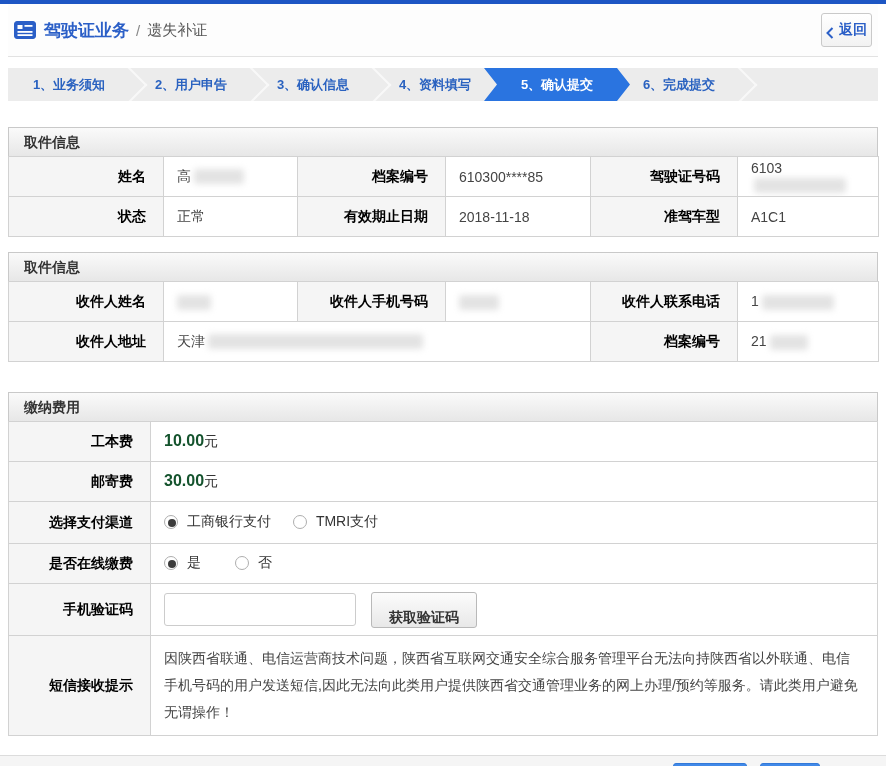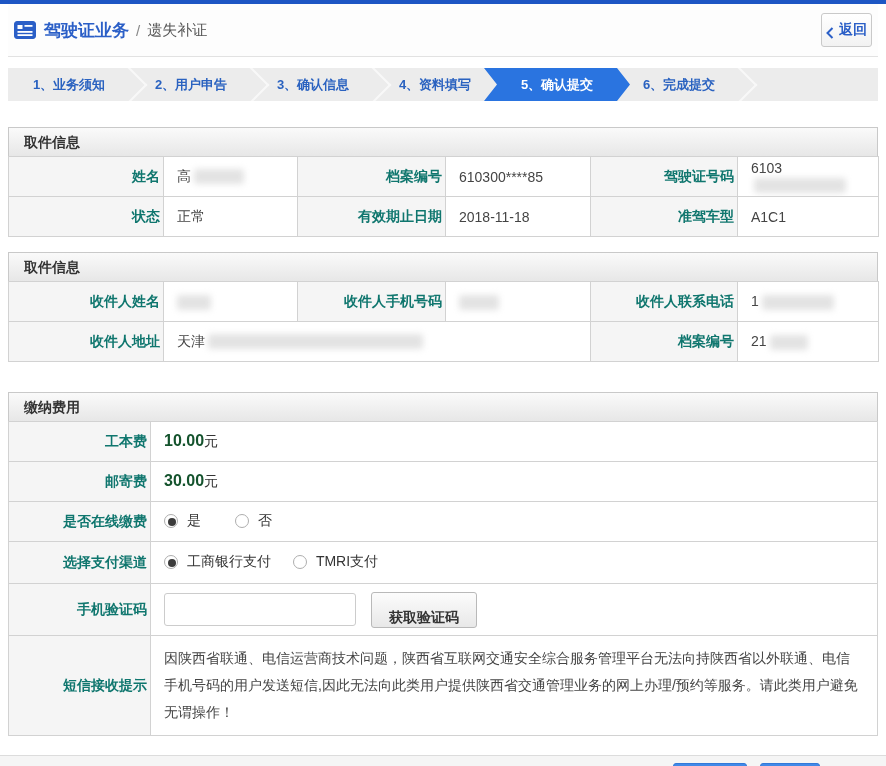--- a/index.html
+++ b/index.html
@@ -60,22 +60,22 @@
     padding:7px 15px; font-weight:bold; font-size:14px; color:#333;
     height:29px; line-height:15px;
   }
   .sec1 { margin-top:26px; }
   .sec2 { margin-top:15px; }
   .sec3 { margin-top:30px; }
 
   table { width:100%; border-collapse:collapse; table-layout:fixed; }
   td { border:1px solid #d2d2d2; height:40px; font-size:14px; overflow:hidden; }
   td.lbl {
-    background:#f5f5f5; text-align:right; padding-right:3px;
-    font-weight:bold; color:#0f766e; white-space:nowrap;
+    background:#f5f5f5; text-align:right; padding-right:17px;
+    font-weight:bold; color:#000000; white-space:nowrap;
   }
   td.val { background:#fff; text-align:left; padding-left:13px; color:#444; }
 
   .redact {
     display:inline-block; height:15px; border-radius:3px;
     background:#e3e3e3; filter:blur(3px); vertical-align:middle; margin-left:3px;
   }
 
   .amount { color:#14532d; font-weight:bold; font-size:16px; }
   .unit { color:#333; font-size:14px; }
@@ -243,46 +243,46 @@
         <td class="val">
           <span class="amount">10.00</span><span class="unit">元</span>
         </td>
       </tr>
       <tr>
         <td class="lbl">邮寄费</td>
         <td class="val">
           <span class="amount">30.00</span><span class="unit">元</span>
         </td>
       </tr>
+      <tr style="height:42px">
+        <td class="lbl">选择支付渠道</td>
+        <td class="val">
+          <span class="radio-opt" style="margin-right:18px">
+            <span class="radio-circle checked"></span>
+            <span>工商银行支付</span>
+          </span>
+          <span class="radio-opt">
+            <span class="radio-circle"></span>
+            <span>TMRI支付</span>
+          </span>
+        </td>
+      </tr>
       <tr>
         <td class="lbl">是否在线缴费</td>
         <td class="val">
           <span class="radio-opt">
             <span class="radio-circle checked"></span>
             <span>是</span>
           </span>
           <span class="radio-opt">
             <span class="radio-circle"></span>
             <span>否</span>
           </span>
         </td>
       </tr>
-      <tr style="height:42px">
-        <td class="lbl">选择支付渠道</td>
-        <td class="val">
-          <span class="radio-opt" style="margin-right:18px">
-            <span class="radio-circle checked"></span>
-            <span>工商银行支付</span>
-          </span>
-          <span class="radio-opt">
-            <span class="radio-circle"></span>
-            <span>TMRI支付</span>
-          </span>
-        </td>
-      </tr>
       <tr style="height:52px">
         <td class="lbl">手机验证码</td>
         <td class="val">
           <input class="code-input" type="text" value="" style="">
           <button class="code-btn">获取验证码</button>
         </td>
       </tr>
       <tr style="height:66px">
         <td class="lbl">短信接收提示</td>
         <td class="val notice-cell">因陕西省联通、电信运营商技术问题，陕西省互联网交通安全综合服务管理平台无法向持陕西省以外联通、电信手机号码的用户发送短信,因此无法向此类用户提供陕西省交通管理业务的网上办理/预约等服务。请此类用户避免无谓操作！</td>

